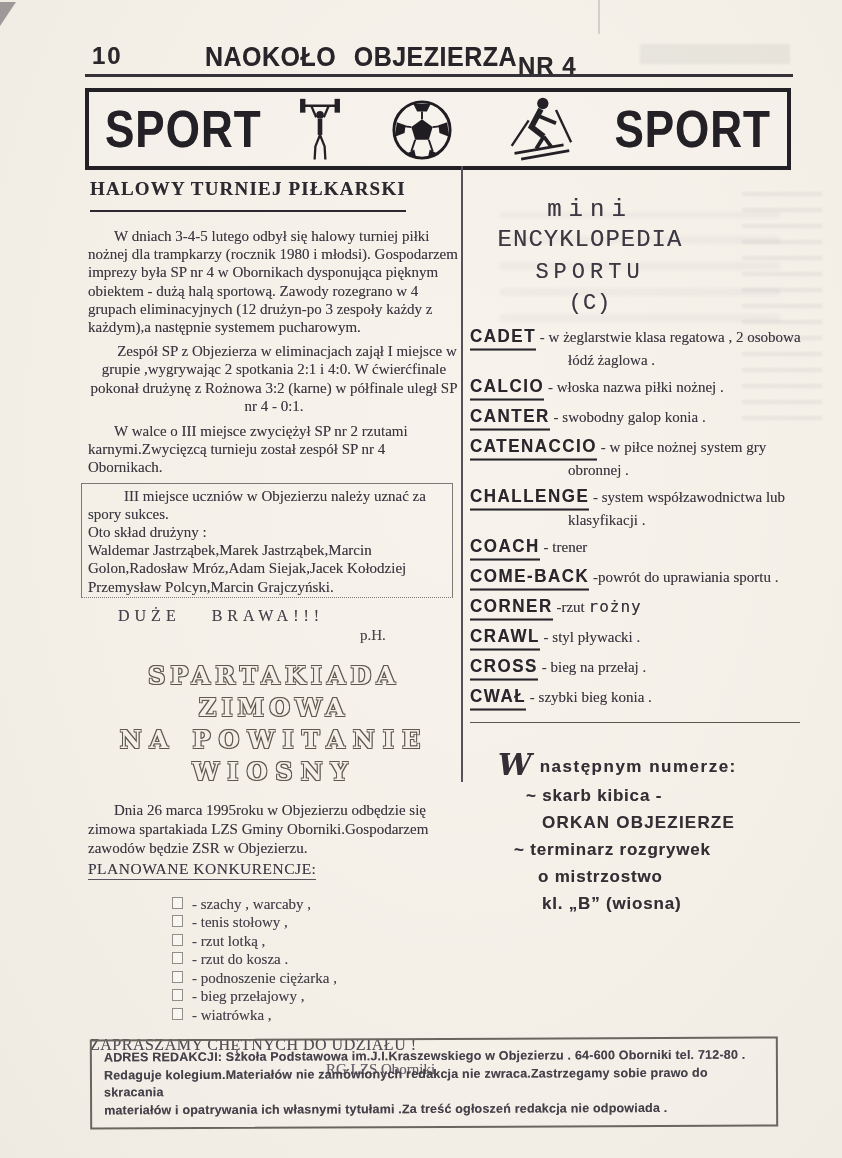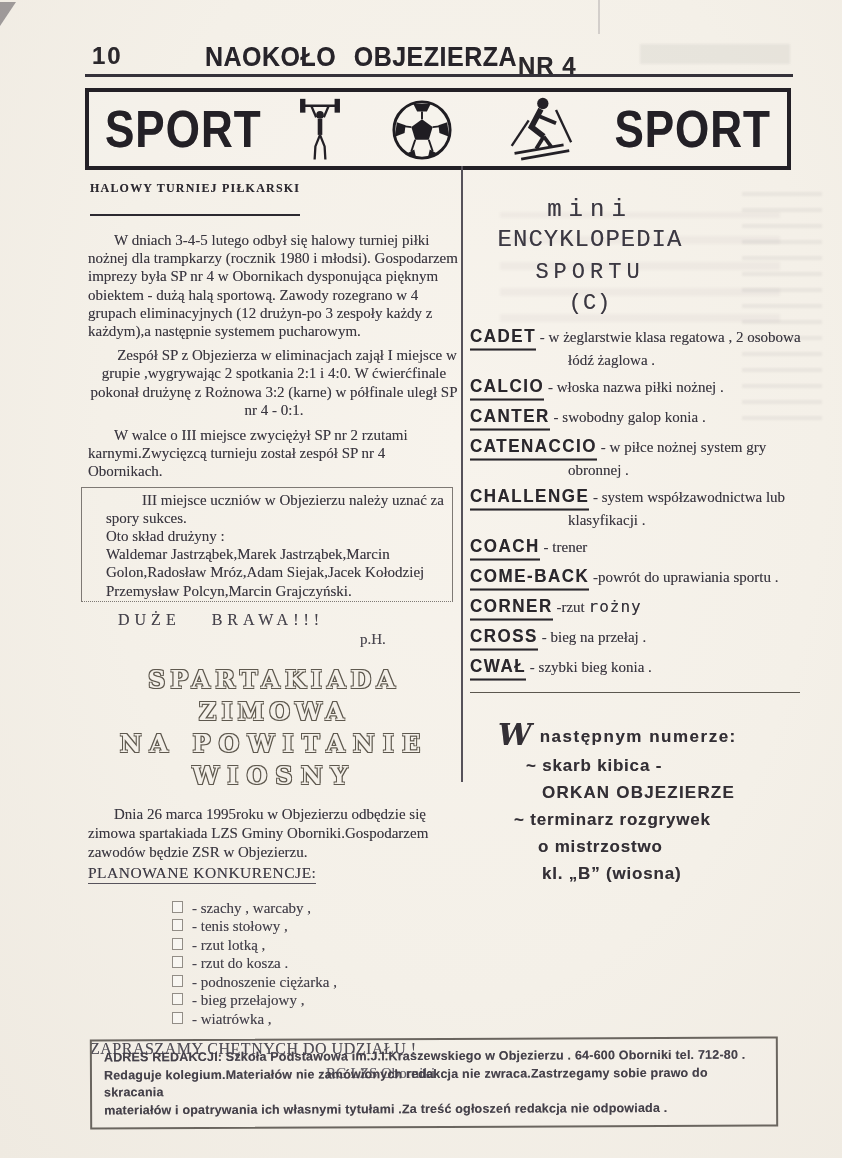--- a/index.html
+++ b/index.html
@@ -24,24 +24,24 @@
   .banner { left:85px; top:88px; width:706px; height:82px; border:4px solid #232026; display:flex; align-items:center; justify-content:space-between; padding:0 16px; box-sizing:border-box; background:rgba(255,255,255,.12); }
   .sportword { font-family:"Liberation Sans",sans-serif; font-weight:900; font-size:44px; letter-spacing:1px; color:#232026; transform:scaleY(1.18); }
   .icons { display:flex; align-items:flex-end; gap:46px; margin-bottom:2px; }
 
   
   .lcol { left:88px; top:178px; width:372px; }
   .rcol { left:470px; top:176px; width:336px; }
   .vdivider { left:461px; top:166px; width:1.5px; height:616px; background:#56525a; }
 
   
-  .a-title { display:inline-block; font-weight:bold; font-size:12px; letter-spacing:1.2px; color:#2c2930; border-bottom:2.5px solid #2c2930; padding-bottom:18px; margin:0 0 15px 2px; }
+  .a-title { display:inline-block; font-weight:bold; font-size:19px; letter-spacing:1.2px; color:#2c2930; border-bottom:2.5px solid #2c2930; padding-bottom:10px; margin:0 0 15px 2px; }
   .para { margin:0 0 6px; font-size:15px; line-height:18.2px; text-indent:26px; }
   .para.tight { margin-bottom:7px;text-align:center; }
-  .teambox { margin:6px 0 0 -7px; width:372px; border:1px solid #7e7974; border-bottom-style:dotted; padding:3px 4px 1px 24px; box-sizing:border-box; }
+  .teambox { margin:6px 0 0 -7px; width:372px; border:1px solid #7e7974; border-bottom-style:dotted; padding:3px 4px 1px 6px; box-sizing:border-box; }
   .teambox p { margin:0; font-size:15px; line-height:18.2px; }
   .teambox .first { text-indent:36px; }
   .applause { margin:9px 0 2px 30px; font-size:16px; letter-spacing:5px; word-spacing:22px; color:#46434c; }
   .initials { margin:2px 0 12px 272px; font-size:15px; color:#4a4750; }
 
   .deco-title { margin:16px 0 0; text-align:center; font-family:"DejaVu Serif",serif; font-weight:bold; font-size:24px; line-height:32px;
     color:#f4f0e9; letter-spacing:5px;
     text-shadow:-1px -1px 0 #5e584e, 1px -1px 0 #5e584e, -1px 1px 0 #5e584e, 1px 1px 0 #5e584e, 0 0 1px #5e584e; }
   .deco-title .l2 { letter-spacing:8px; }
   .sp-para { margin:13px 0 0; font-size:15px; line-height:19px; text-indent:26px; }
@@ -193,20 +193,21 @@
     </div>
 
     <p class="entry"><span class="term">CADET</span> <span>- w żeglarstwie klasa regatowa , 2 osobowa łódź żaglowa .</span></p>
     <p class="entry"><span class="term">CALCIO</span> <span>- włoska nazwa piłki nożnej .</span></p>
     <p class="entry"><span class="term">CANTER</span> <span>- swobodny galop konia .</span></p>
     <p class="entry"><span class="term">CATENACCIO</span> <span>- w piłce nożnej system gry obronnej .</span></p>
     <p class="entry"><span class="term">CHALLENGE</span> <span>- system współzawodnictwa lub klasyfikacji .</span></p>
     <p class="entry"><span class="term">COACH</span> <span>- trener</span></p>
     <p class="entry"><span class="term">COME-BACK</span> <span>-powrót do uprawiania sportu .</span></p>
     <p class="entry"><span class="term">CORNER</span> <span>-rzut </span><span class="defmono">rożny</span></p>
+    <p class="entry"><span class="term">CRAWL</span> <span>- styl pływacki .</span></p>
     <p class="entry"><span class="term">CROSS</span> <span>- bieg na przełaj .</span></p>
     <p class="entry"><span class="term">CWAŁ</span> <span>- szybki bieg konia .</span></p>
 
     <hr class="rcol-rule">
 
     <div class="ni">
       <div class="ni-head">
         <span class="ni-w">W</span><span class="ni-rest">następnym numerze:</span>
       </div>
       <div class="ni-line ni-0">~ skarb kibica -</div>

